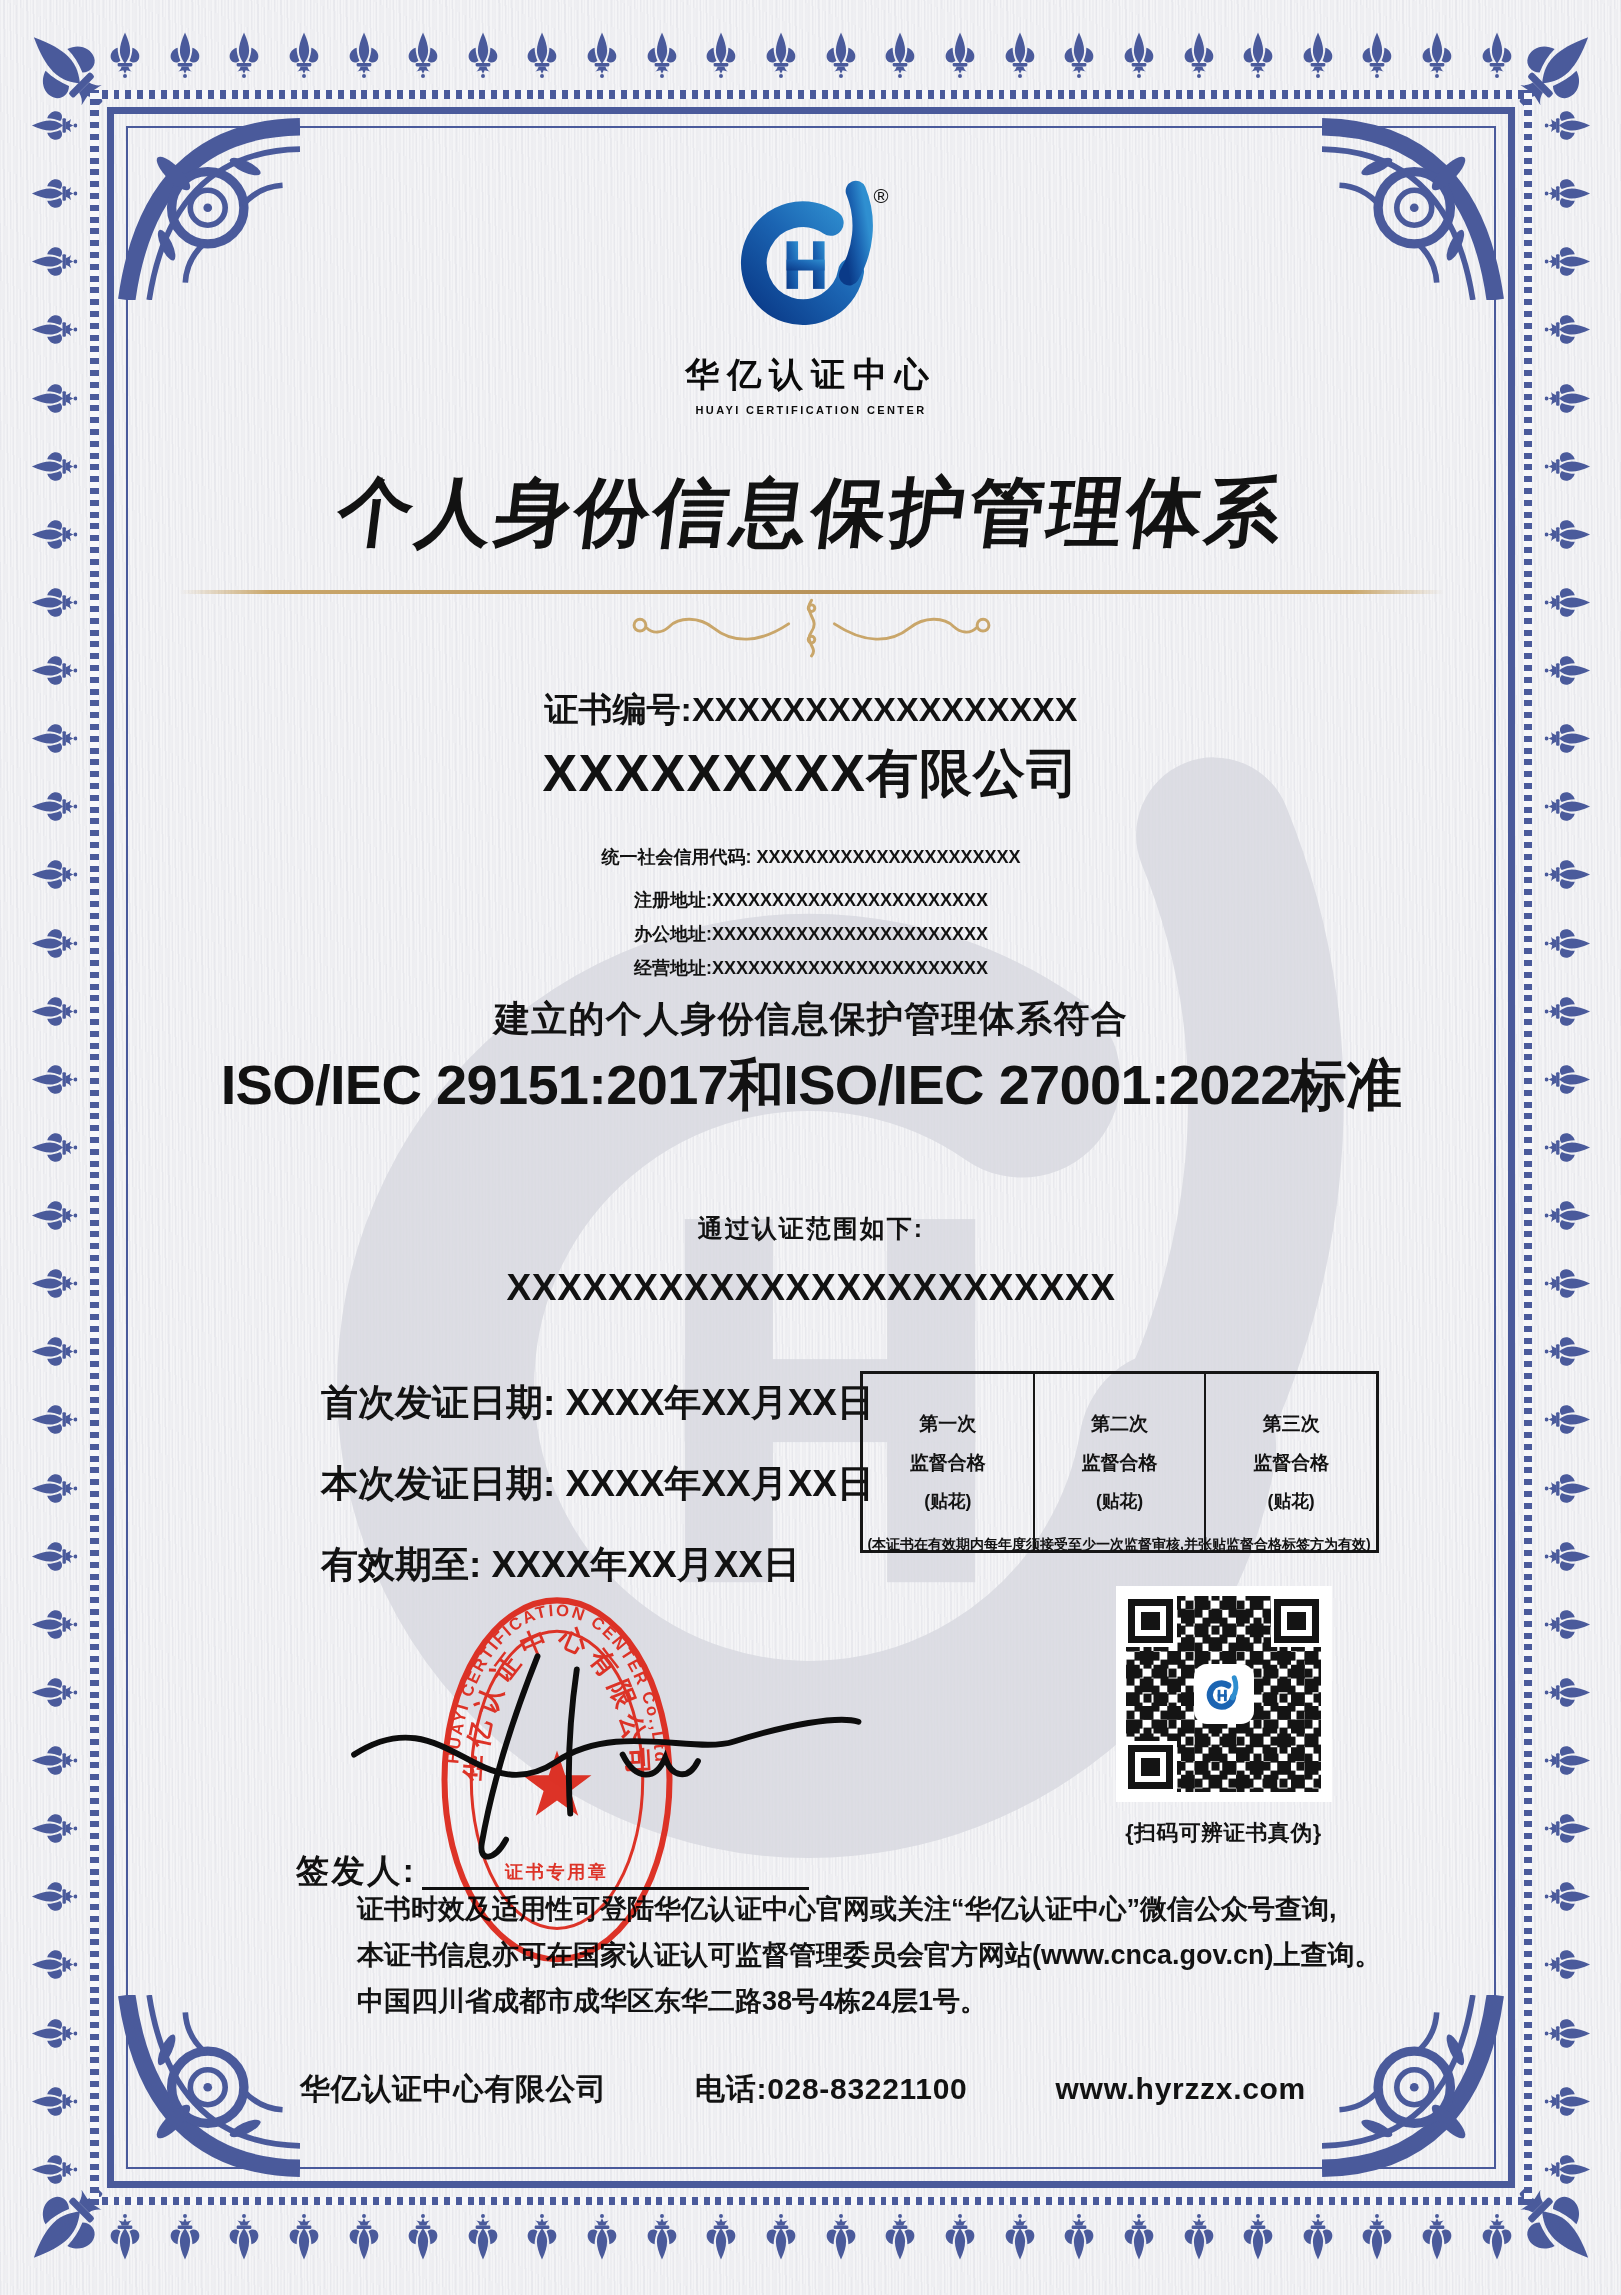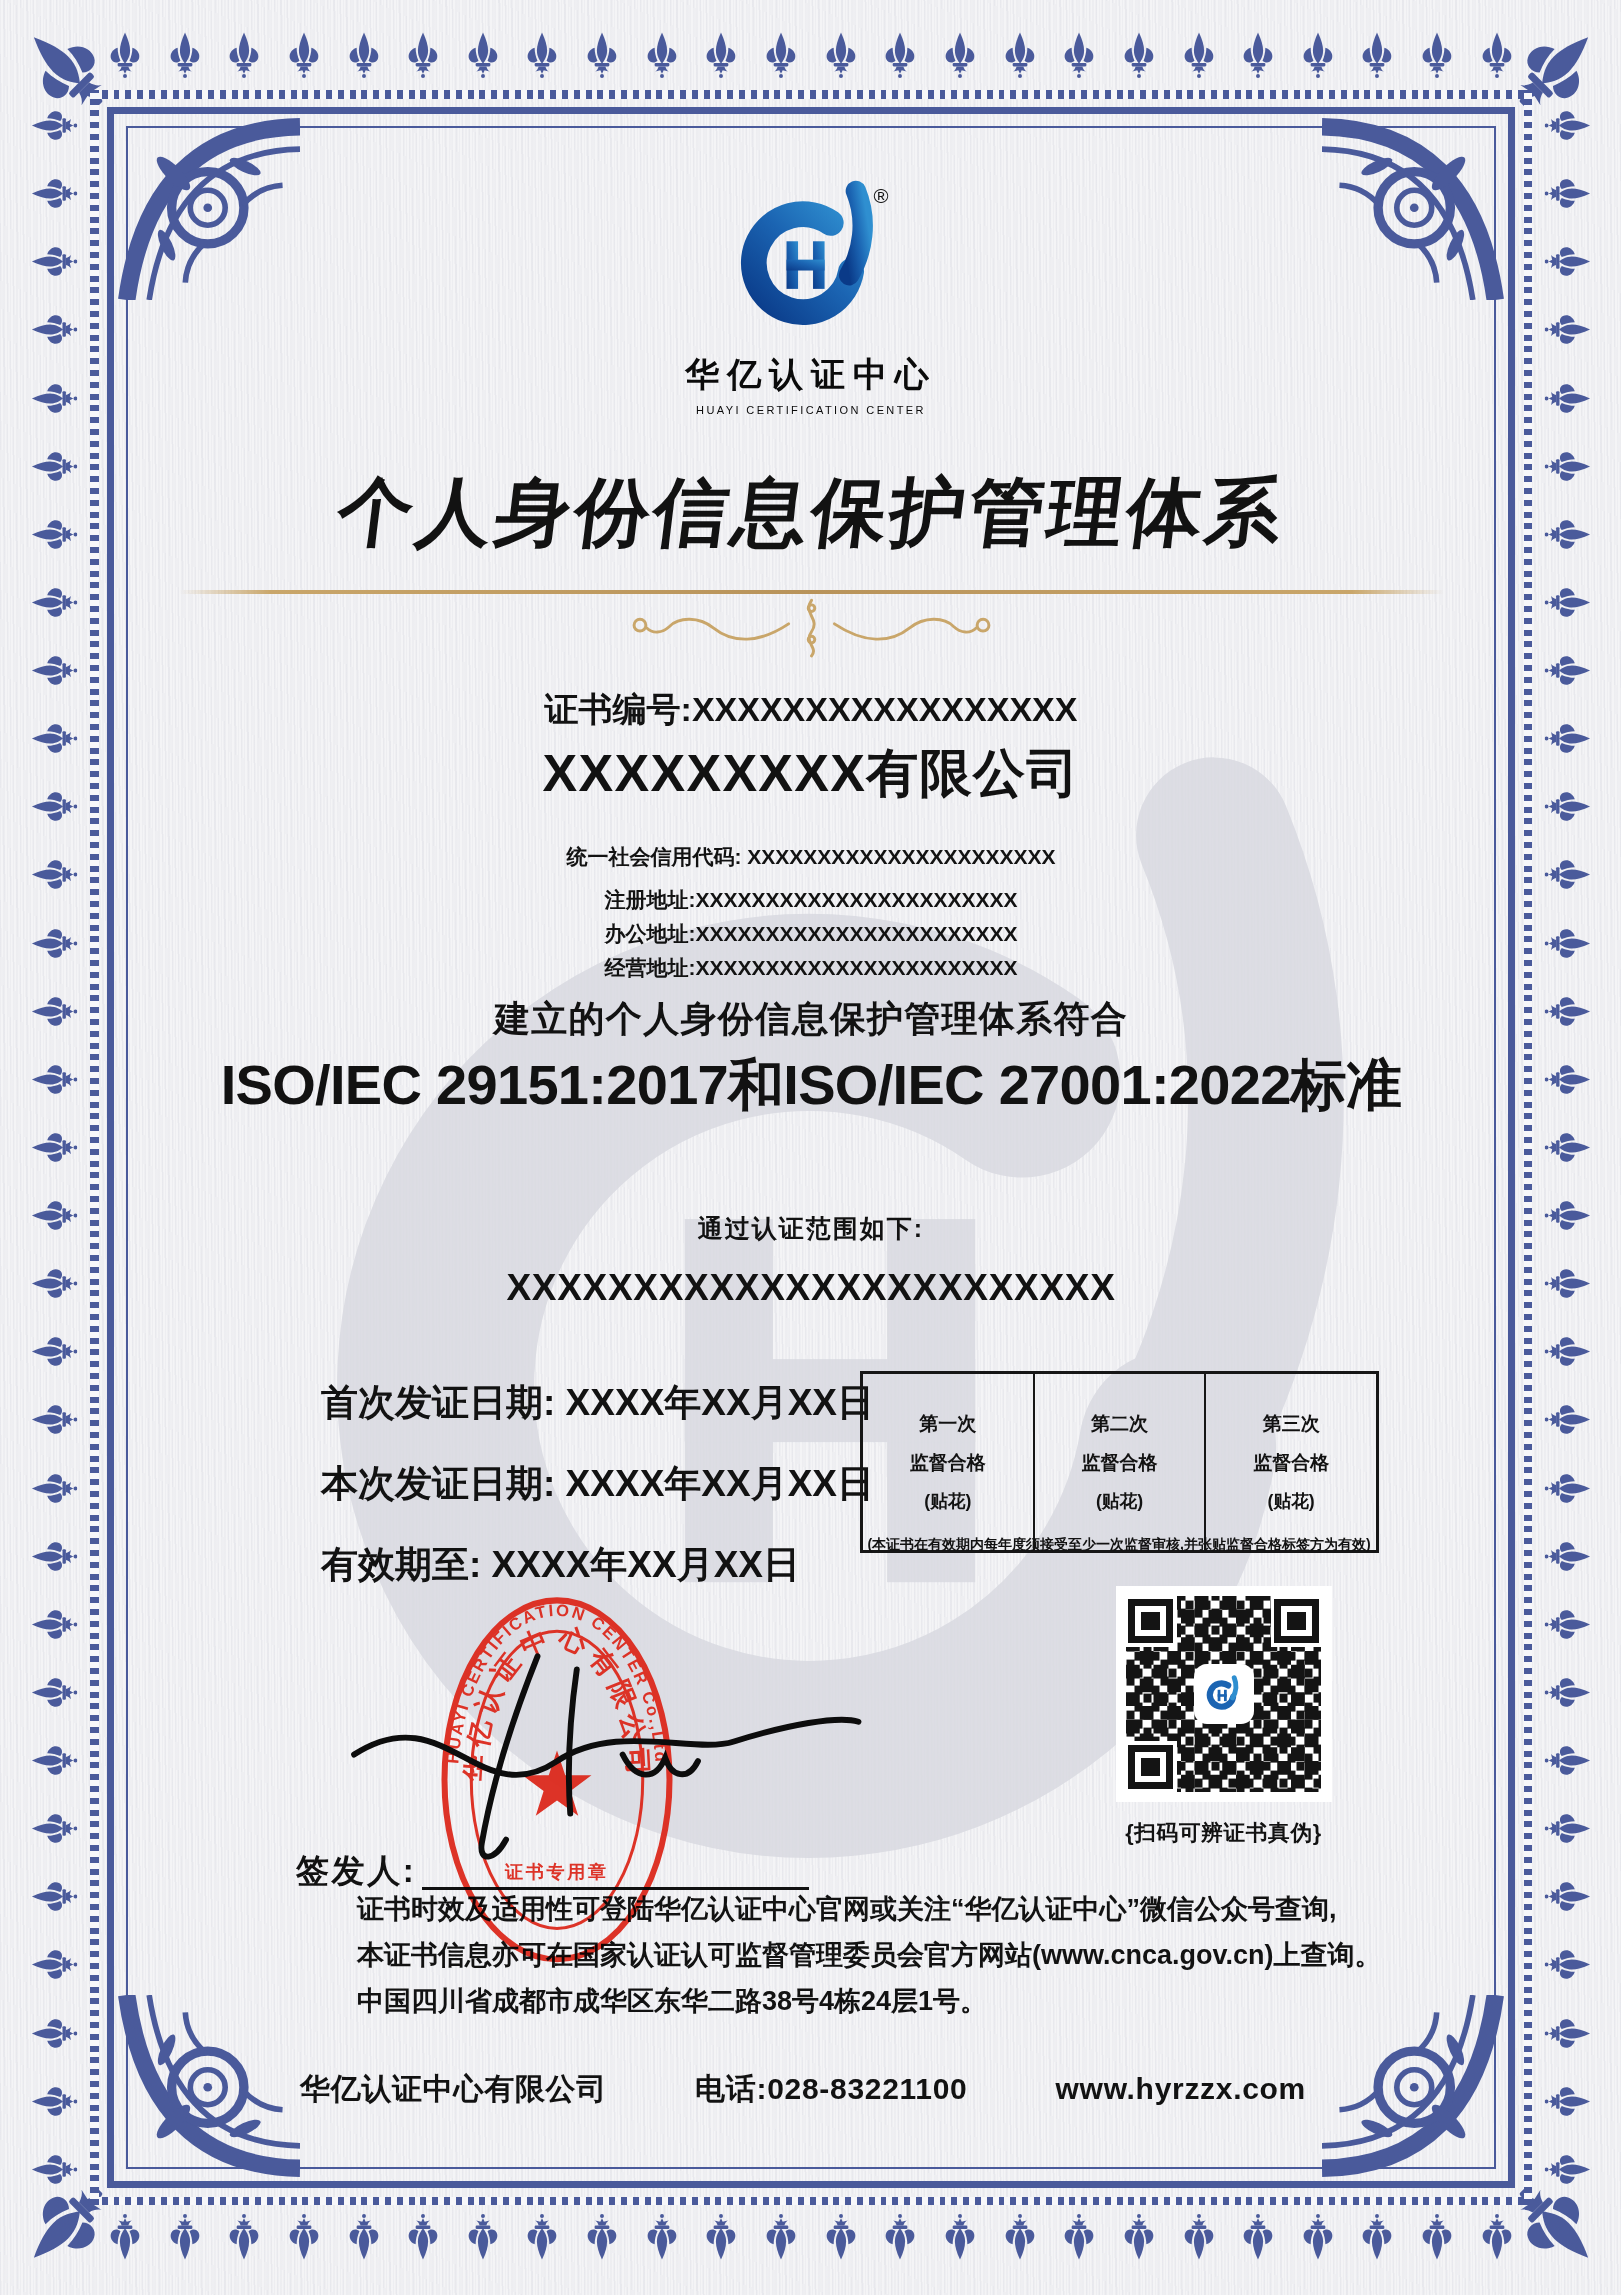--- a/index.html
+++ b/index.html
@@ -51,35 +51,35 @@
   .corner-scroll.tr{right:113px;top:113px;transform:scaleX(-1);}
   .corner-scroll.bl{left:113px;bottom:113px;transform:scaleY(-1);}
   .corner-scroll.br{right:113px;bottom:113px;transform:scale(-1,-1);}
 
   
   .content{position:absolute;inset:0;z-index:1;}
   .abs{position:absolute;left:0;right:0;text-align:center;}
 
   .logo-block{top:176px;}
   .logo-cn{font-size:34px;font-weight:bold;letter-spacing:7.9px;margin-top:3.9px;color:#0b0b0b;}
-  .logo-en{font-size:11px;font-weight:normal;letter-spacing:2.4px;margin-top:6.6px;color:#0b0b0b;}
+  .logo-en{font-size:11px;font-weight:bold;letter-spacing:2.4px;margin-top:6.6px;color:#0b0b0b;}
 
   .cert-title{top:463px;font-size:75px;font-weight:900;letter-spacing:3.9px;}
   .cert-title span{display:inline-block;transform:skewX(-7deg);}
 
   .divider{top:590px;}
   .divider-line{width:1265px;height:3.9px;margin:0 auto;
     background:linear-gradient(90deg,rgba(201,166,106,0) 0,#c9a66a 92px,#b8935a 50%,#c9a66a calc(100% - 92px),rgba(201,166,106,0) 100%);}
   .divider-orn{width:419px;height:63px;margin:1.3px auto 0;display:block;}
 
   .cert-no{top:687px;font-size:34px;font-weight:bold;}
   .company{top:739px;font-size:52px;font-weight:bold;letter-spacing:1.3px;}
 
   .info{top:840px;font-weight:bold;}
-  .info .row{font-size:21px;line-height:34px;}
+  .info .row{font-size:18px;line-height:34px;}
   .info .row.first{margin-bottom:9.2px;}
 
   .conform{top:995px;font-size:36px;font-weight:bold;letter-spacing:1.3px;}
   .standards{top:1048px;font-size:56px;font-weight:900;letter-spacing:-0.7px;}
 
   .scope-label{top:1212px;font-size:25px;font-weight:bold;letter-spacing:2px;}
   .scope-value{top:1267px;font-size:37px;font-weight:bold;letter-spacing:0.7px;}
 
   .dates{position:absolute;left:321px;top:1378px;font-weight:bold;}
   .dates .row{font-size:37px;margin-bottom:31px;white-space:nowrap;}

